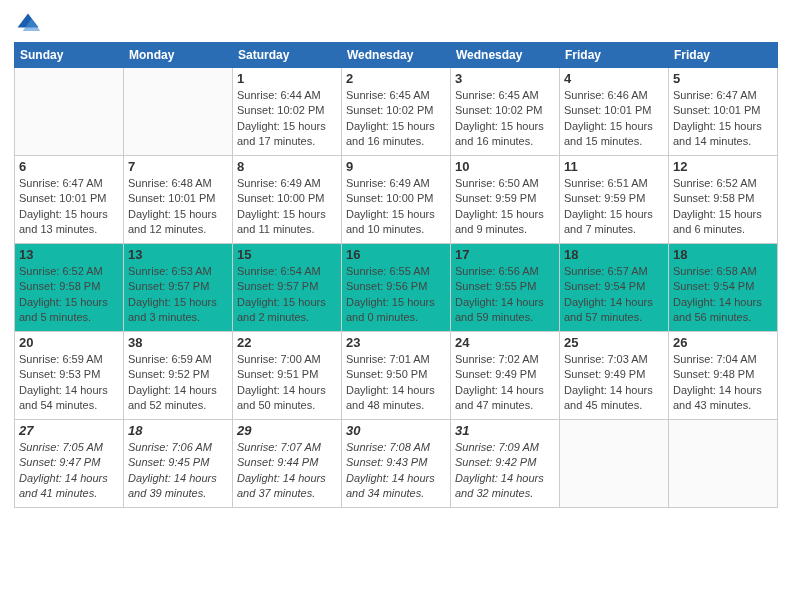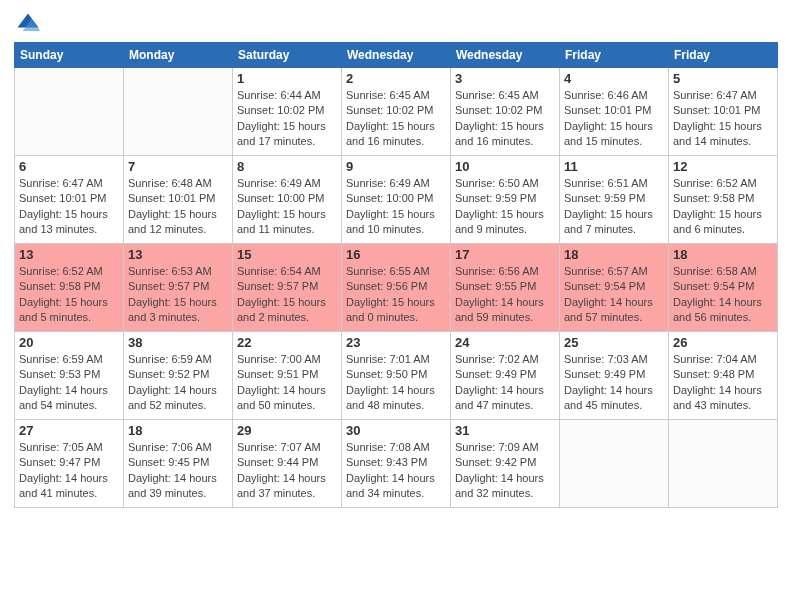--- a/index.html
+++ b/index.html
@@ -94,23 +94,23 @@
     .day-info {
       font-size: 11px;
       color: #444;
       line-height: 1.4;
     }
     tr:nth-child(even) td:not(.empty) {
       background: #fff;
     }
     .week-row-1 td { background: #fff; }
     .week-row-2 td { background: #f5f5f5; }
-    .week-row-3 td { background: #fca5a5; margin-left: 8px; }
+    .week-row-3 td { background: #14b8a6; margin-left: 8px; }
     .week-row-4 td { background: #f5f5f5; }
-    .week-row-5 td { background: #fff; }
+    .week-row-5 td { background: #fff; font-style: italic; }
     td.empty { background: #fafafa !important; }
   </style>
 </head>
 <body>
 
 <div class="page">
   <div class="header">
     <div class="logo">
       <svg class="logo-icon" viewBox="0 0 32 32">
         <polygon points="16,4 28,20 4,20" fill="#1a5fad"></polygon>

